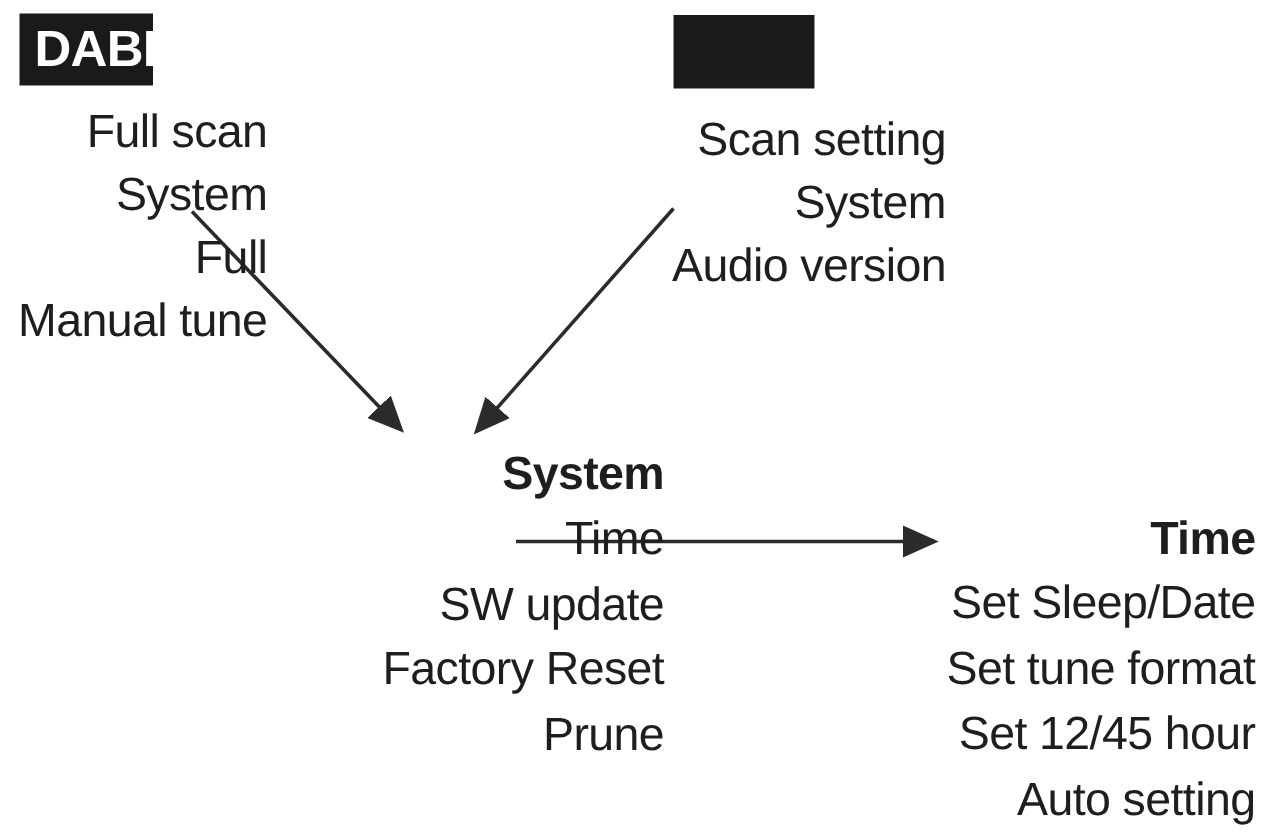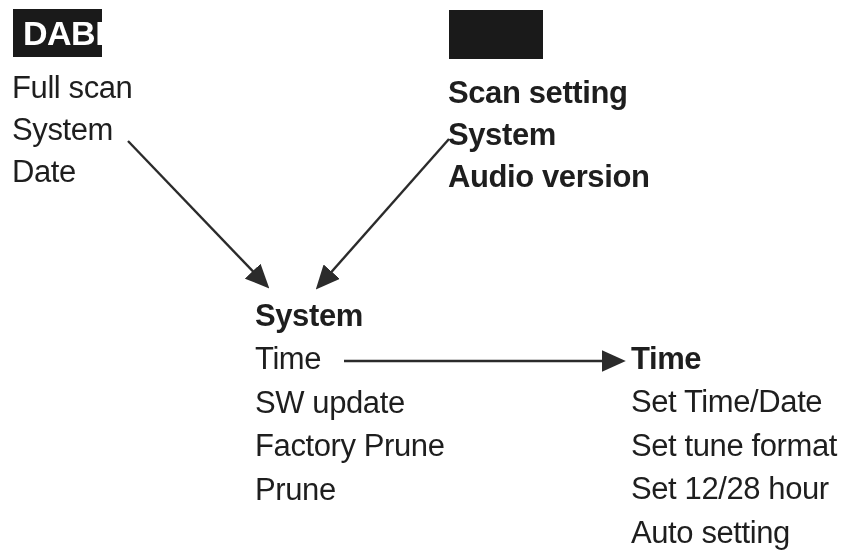--- a/index.html
+++ b/index.html
@@ -37,36 +37,37 @@
     font-weight: 700;
     font-size: 34px;
     padding-left: 10px;
     letter-spacing: -0.5px;
   }
   .menu-list {
     position: absolute;
     white-space: nowrap;
     font-size: 31px;
     letter-spacing: -0.4px;
+    text-align: right;
   }
   .menu-list .mi {
     line-height: 42px;
     height: 42px;
   }
   .menu-list.sub .mi {
     line-height: 43.4px;
     height: 43.4px;
   }
   .mi.heading {
     font-weight: 700;
   }
   #box-dab   { left: 13px;  top: 9px;  width: 89px; height: 48px; }
   #box-blank { left: 449px; top: 10px; width: 94px; height: 49px; }
   #list-dab        { left: 12px;  top: 67px;  }
-  #list-fm         { left: 448px; top: 72px; font-weight: bold;  }
+  #list-fm         { left: 448px; top: 72px;  }
   #list-system     { left: 255px; top: 294px; }
   #list-time       { left: 631px; top: 337px; }
 </style>
 </head>
 <body>
 
 <div class="canvas">
 
   <svg class="arrows" viewBox="0 0 857 559">
     <defs>
@@ -79,42 +80,43 @@
     <line x1="344" y1="361" x2="621" y2="361" stroke="#2b2b2b" stroke-width="2.4" marker-end="url(#ah)"></line>
   </svg>
 
   <div id="box-dab" class="screen-box">
     <span class="screen-label">DABF</span>
   </div>
 
   <div id="list-dab" class="menu-list">
     <div class="mi">Full scan</div>
     <div class="mi">System</div>
-    <div class="mi">Date</div>
+    <div class="mi">Full</div>
+    <div class="mi">Manual tune</div>
   </div>
 
   <div id="box-blank" class="screen-box">
     <span class="screen-label"></span>
   </div>
 
   <div id="list-fm" class="menu-list">
     <div class="mi">Scan setting</div>
     <div class="mi">System</div>
     <div class="mi">Audio version</div>
   </div>
 
   <div id="list-system" class="menu-list sub">
     <div class="mi heading">System</div>
     <div class="mi">Time</div>
     <div class="mi">SW update</div>
-    <div class="mi">Factory Prune</div>
+    <div class="mi">Factory Reset</div>
     <div class="mi">Prune</div>
   </div>
 
   <div id="list-time" class="menu-list sub">
     <div class="mi heading">Time</div>
-    <div class="mi">Set Time/Date</div>
+    <div class="mi">Set Sleep/Date</div>
     <div class="mi">Set tune format</div>
-    <div class="mi">Set 12/28 hour</div>
+    <div class="mi">Set 12/45 hour</div>
     <div class="mi">Auto setting</div>
   </div>
 
 </div>
 
 </body></html>

